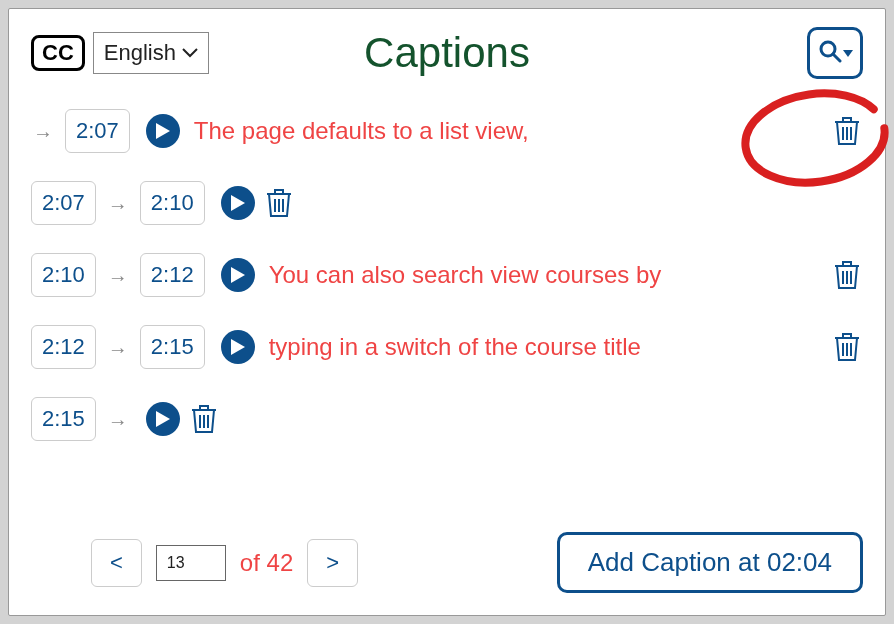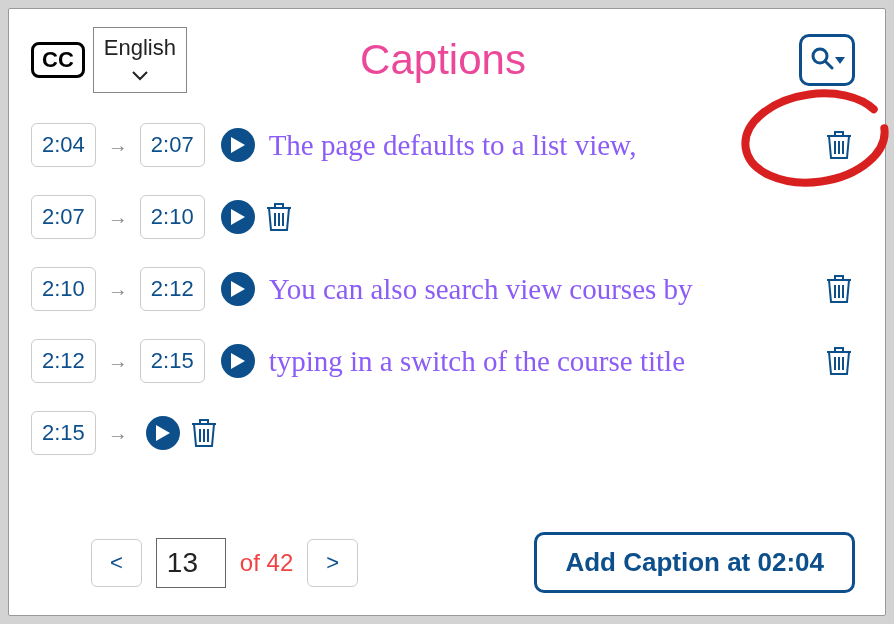--- a/index.html
+++ b/index.html
@@ -7,21 +7,21 @@
       background: #d3d3d3;
       font-family: -apple-system, BlinkMacSystemFont, "Segoe UI", Arial, sans-serif;
       padding: 8px;
       width: 894px;
       height: 624px;
     }
     .panel {
       background: #ffffff;
       border: 1px solid #999;
       border-radius: 2px;
-      padding: 18px 30px 18px 22px;
+      padding: 18px 22px 18px 22px;
       height: 100%;
       display: flex;
       flex-direction: column;
       position: relative;
     }
     .header-row {
       display: flex;
       align-items: center;
       position: relative;
       margin-bottom: 16px;
@@ -38,28 +38,27 @@
     .lang-select {
       margin-left: 8px;
       border: 1px solid #888;
       padding: 7px 10px;
       font-size: 22px;
       color: #222;
       display: inline-flex;
       align-items: center;
       gap: 6px;
       background: #fff;
-      flex-direction: column;
     }
     .lang-select .chev { font-size: 16px; }
     .title {
       position: absolute;
       left: 50%;
       transform: translateX(-50%);
-      color: #ec4899;
+      color: #14532d;
       font-size: 42px;
       font-weight: 400;
     }
     .search-btn {
       margin-left: auto;
       border: 3px solid #0d4f8b;
       border-radius: 10px;
       color: #0d4f8b;
       width: 56px;
       height: 52px;
@@ -98,25 +97,24 @@
       border-radius: 50%;
       display: flex;
       align-items: center;
       justify-content: center;
       flex-shrink: 0;
       margin-left: 6px;
     }
     .play-btn svg { fill: #fff; }
     .caption-text {
       flex: 1;
-      color: #8b5cf6;
-      font-size: 29px;
+      color: #ef4444;
+      font-size: 24px;
       line-height: 1.25;
       padding: 0 4px;
-      font-family: Liberation Serif, serif;
     }
     .trash-btn {
       color: #0d4f8b;
       width: 30px;
       height: 34px;
       flex-shrink: 0;
     }
     .footer-row {
       display: flex;
       align-items: center;
@@ -127,37 +125,36 @@
       border: 1px solid #ccc;
       border-radius: 6px;
       padding: 10px 18px;
       color: #0d4f8b;
       font-size: 22px;
       background: #fff;
     }
     .pg-input {
       border: 1px solid #666;
       padding: 8px 10px;
-      font-size: 28px;
+      font-size: 16px;
       width: 70px;
       color: #222;
     }
     .pg-of {
       color: #ef4444;
       font-size: 24px;
     }
     .add-btn {
       margin-left: auto;
       border: 3px solid #0d4f8b;
       border-radius: 10px;
       color: #0d4f8b;
       font-size: 26px;
       padding: 12px 28px;
       background: #fff;
-      font-weight: bold;
     }
     .red-circle {
       position: absolute;
       top: 76px;
       right: -8px;
       width: 156px;
       height: 106px;
       pointer-events: none;
       z-index: 5;
     }
@@ -193,21 +190,20 @@
         <svg width="10" height="8" viewBox="0 0 10 8">
             <path d="M0 0 L10 0 L5 7 Z" fill="#0d4f8b"></path>
           </svg>
       </span>
     </div>
   </div>
 
   <div class="caption-list">
 
     <div class="caption-row">
-      <div class="time-box">2:04</div>
       <div class="arrow">→</div>
       <div class="time-box">2:07</div>
       <div class="play-btn">
         <svg width="14" height="16" viewBox="0 0 14 16">
             <path d="M0 0 L14 8 L0 16 Z"></path>
           </svg>
       </div>
       <div class="caption-text">The page defaults to a list view,</div>
       <div class="trash-btn">
         <svg width="28" height="32" viewBox="0 0 28 32">

